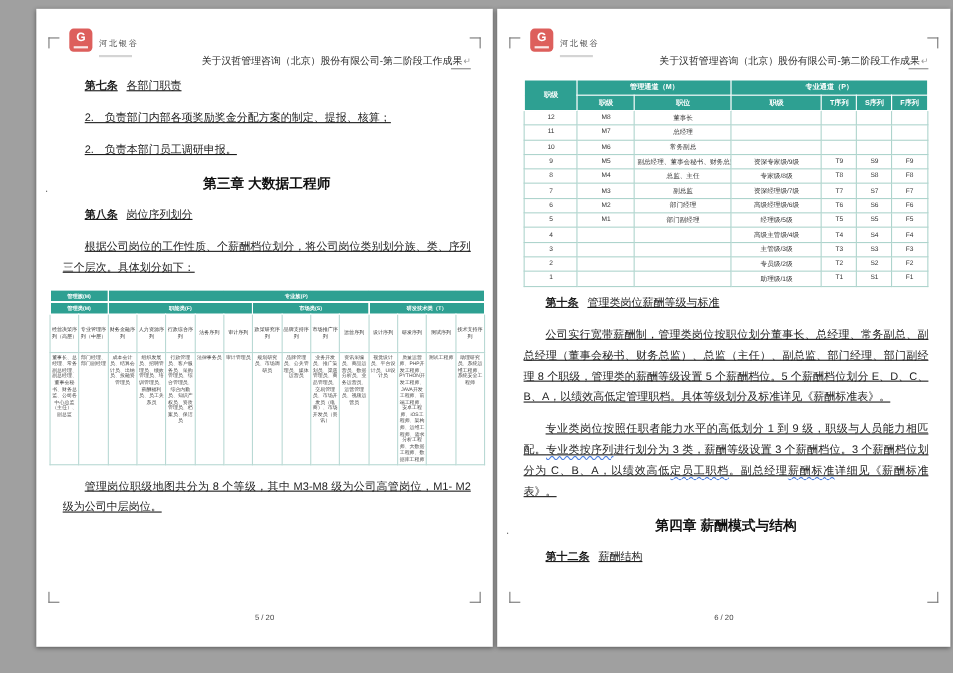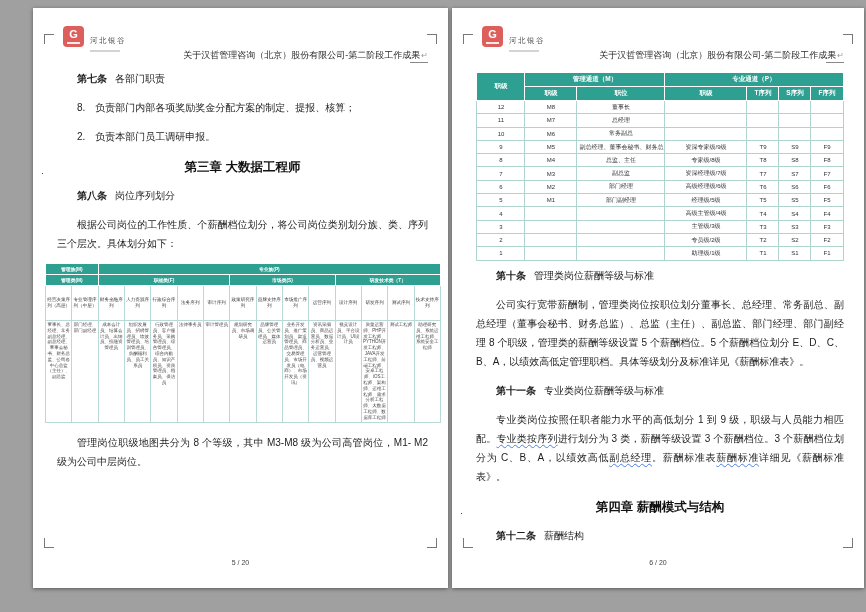--- a/index.html
+++ b/index.html
@@ -24,21 +24,21 @@
     display:flex;flex-direction:column;align-items:center;justify-content:center;}
   .logo-mark .g{font-weight:bold;font-size:11px;line-height:11px;}
   .logo-mark .gsub{display:block;width:13px;height:2px;background:rgba(255,255,255,.85);margin-top:2px;}
   .logo-txt{padding-top:3px;}
   .logo-name{font-size:7.5px;color:#555;letter-spacing:1.5px;}
   .logo-subline{display:block;width:30px;height:2px;background:#d4d4d4;margin-top:3px;}
   .doc-title{position:absolute;right:0;bottom:2px;font-size:9px;color:#2a2a2a;white-space:nowrap;}
   .retmark{color:#999;font-size:8px;margin-left:1px;}
   
   .bt{font-size:10px;line-height:19px;color:#1c1c1c;text-align:justify;}
-  .indent{text-indent:2em;}
+  .indent{text-indent:2em;text-decoration:underline;}
   .sec{margin-top:5px;}
   .sec-label{font-weight:bold;margin-right:8px;}
   .chap{position:relative;text-align:center;font-weight:bold;font-size:12.5px;
     color:#111;margin:11px 0 9px 0;line-height:20px;}
   .bullet{position:absolute;left:-16px;top:6px;font-size:9px;color:#222;font-weight:normal;}
   .sq{text-decoration:underline;text-decoration-style:wavy;
     text-decoration-color:#4d7fe0;text-decoration-thickness:1px;text-underline-offset:2px;}
   
   .series-table{table-layout:fixed;border-collapse:collapse;width:396px;margin:4px 0 2px -12px;}
   .series-table th,.series-table td{overflow:hidden;}
@@ -78,21 +78,21 @@
             <i class="logo-subline"></i>
           </div>
         </div>
         <div class="doc-title"><span>关于汉哲管理咨询（北京）股份有限公司-第二阶段工作成果</span><span class="retmark">↵</span></div>
         <div class="hdr-line"></div>
       </div>
 
       <p class="bt indent sec"><span class="sec-label">第七条</span><span>各部门职责</span></p>
 
       <div>
-          <p class="bt indent">8.　负责部门内部各项奖励奖金分配方案的制定、提报、核算；</p>
+          <p class="bt indent">2.　负责部门内部各项奖励奖金分配方案的制定、提报、核算；</p>
           <p class="bt indent">2.　负责本部门员工调研申报。</p>
         </div>
 
       <h2 class="chap"><span class="bullet">·</span><span>第三章  大数据工程师</span></h2>
 
       <p class="bt indent sec"><span class="sec-label">第八条</span><span>岗位序列划分</span></p>
       <p class="bt indent">根据公司岗位的工作性质、个薪酬档位划分，将公司岗位类别划分族、类、序列三个层次。具体划分如下：</p>
 
       <table class="series-table">
         <colgroup>
@@ -306,22 +306,21 @@
             <td>T1</td>
             <td>S1</td>
             <td>F1</td>
           </tr>
           </tbody>
       </table>
 
       <p class="bt indent sec" style=""><span class="sec-label">第十条</span><span>管理类岗位薪酬等级与标准</span></p>
       <p class="bt indent">公司实行宽带薪酬制，管理类岗位按职位划分董事长、总经理、常务副总、副总经理（董事会秘书、财务总监）、总监（主任）、副总监、部门经理、部门副经理 8 个职级，管理类的薪酬等级设置 5 个薪酬档位。5 个薪酬档位划分 E、D、C、B、A，以绩效高低定管理职档。具体等级划分及标准详见《薪酬标准表》。</p>
 
-      <p class="bt indent sec"><span class="sec-label">第十一条</span><span>专业类岗位薪酬等级与标准</span></p>
-      <p class="bt indent"><span>专业类岗位按照任职者能力水平的高低划分 1 到 9 级，职级与人员能力相匹配。</span><span class="sq">专业类按序列</span><span>进行划分为 3 类，薪酬等级设置 3 个薪酬档位。3 个薪酬档位划分为 C、B、A，以绩效高低</span><span class="sq">副总经理</span><span>。薪酬标准表</span><span class="sq">薪酬标准</span><span>详细见《薪酬标准表》。</span></p>
+      <p class="bt indent"><span>专业类岗位按照任职者能力水平的高低划分 1 到 9 级，职级与人员能力相匹配。</span><span class="sq">专业类按序列</span><span>进行划分为 3 类，薪酬等级设置 3 个薪酬档位。3 个薪酬档位划分为 C、B、A，以绩效高低</span><span class="sq">定员工职档</span><span>。副总经理</span><span class="sq">薪酬标准</span><span>详细见《薪酬标准表》。</span></p>
 
       <h2 class="chap"><span class="bullet">·</span><span>第四章  薪酬模式与结构</span></h2>
 
       <p class="bt indent sec"><span class="sec-label">第十二条</span><span>薪酬结构</span></p>
 
       <div class="foot">6 / 20</div>
     </div>
   </div>
 
 </div>

